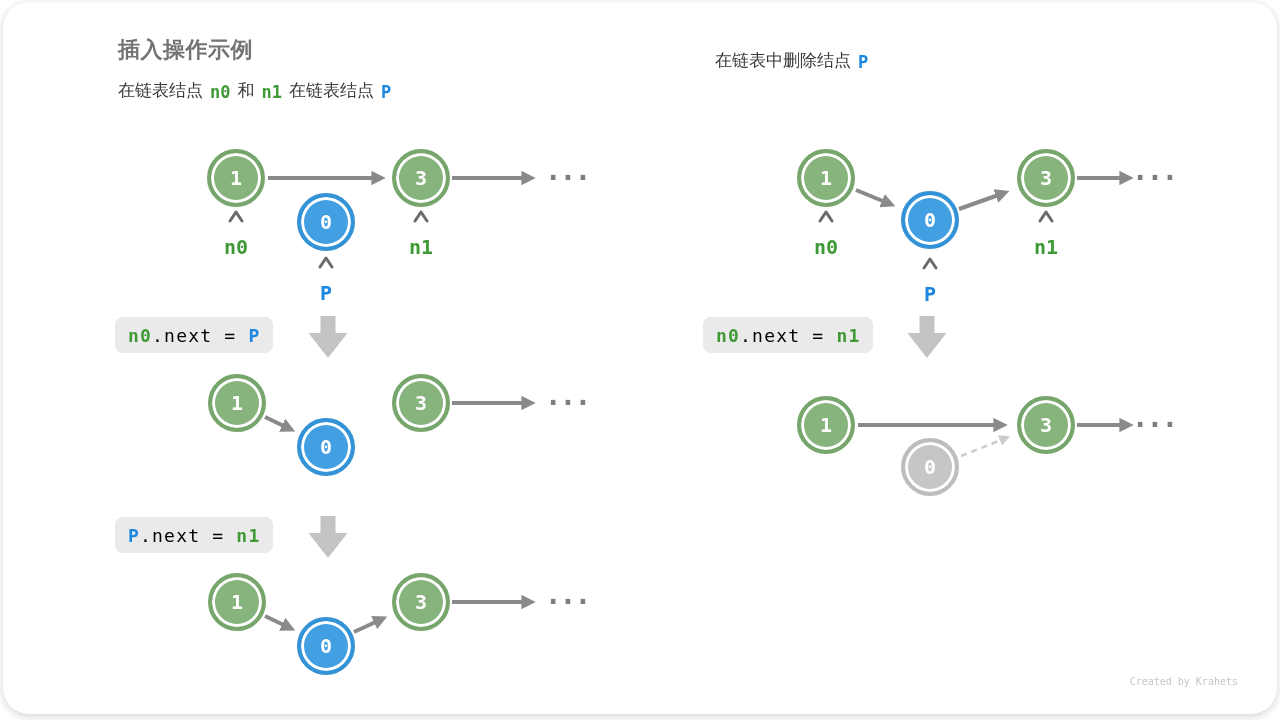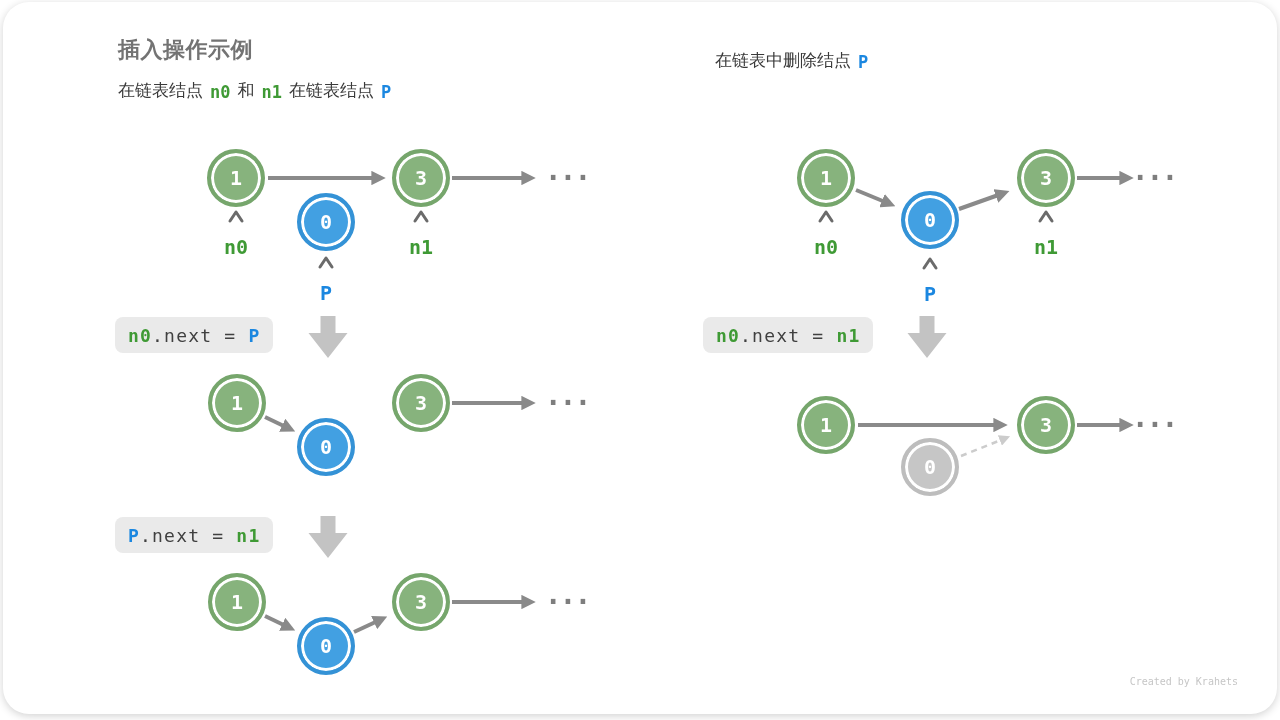--- a/index.html
+++ b/index.html
@@ -23,21 +23,21 @@
   .nv{font-family:"DejaVu Sans Mono",monospace;font-weight:bold;font-size:20px;color:#ffffff;}
   .ptr{font-family:"DejaVu Sans Mono",monospace;font-weight:bold;font-size:20px;}
   .ptr.green{color:#3f9a35;}
   .ptr.blue{color:#1b87e0;}
   .dots{font-family:"DejaVu Sans Mono",monospace;font-weight:bold;font-size:28px;
         letter-spacing:-2px;color:#7e7e7e;transform:translate(-50%,-74%);position:absolute;}
   .codebox{position:absolute;height:36px;background:#eaeaea;border-radius:8px;
            display:flex;align-items:center;padding:0 13px;
            font-family:"DejaVu Sans Mono",monospace;font-size:18px;letter-spacing:1.2px;}
   .codebox .cid{font-weight:bold;white-space:pre;}
-  .codebox .cmid{color:#404040;white-space:pre;}
+  .codebox .cmid{color:#000000;white-space:pre;}
   .credit{position:absolute;right:42px;top:676px;font-family:"DejaVu Sans Mono",monospace;
           font-size:10px;color:#c6c6c6;}
   svg.overlay{position:absolute;left:0;top:0;pointer-events:none;}
 </style>
 </head>
 <body>
 
 <div class="stage">
   <div class="card"></div>
 

